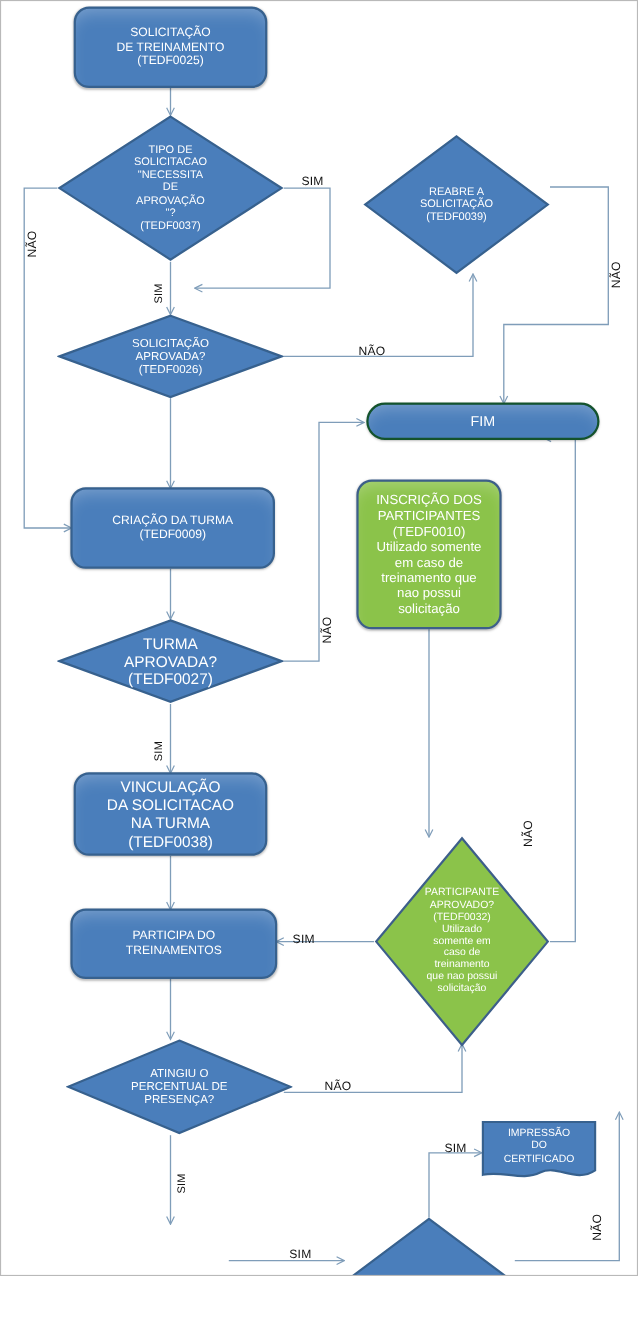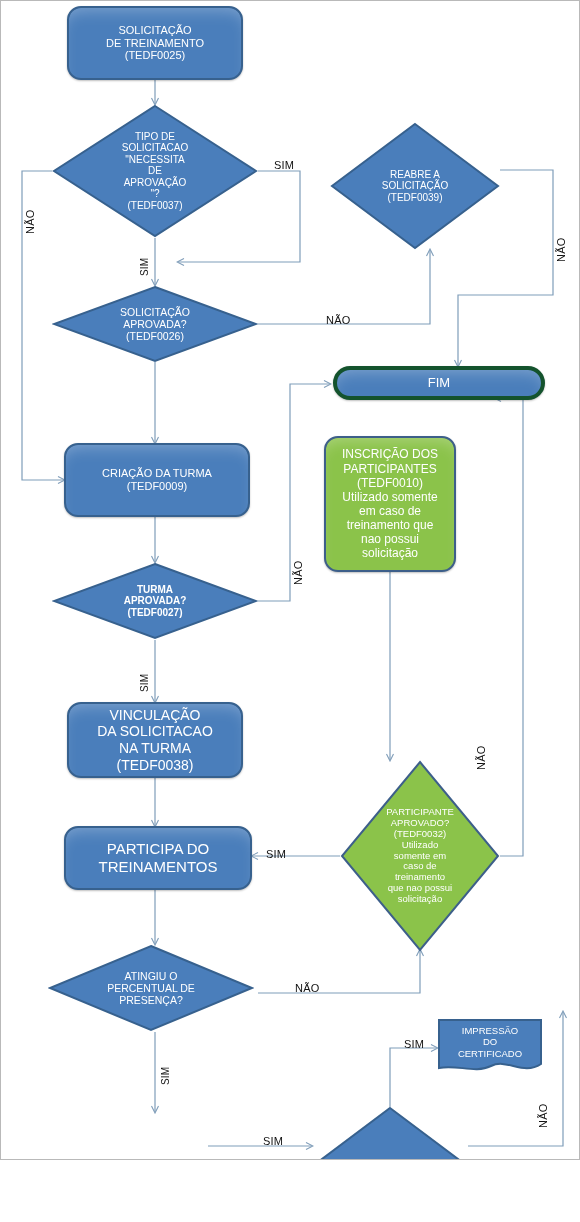--- a/index.html
+++ b/index.html
@@ -7,21 +7,21 @@
   #canvas{position:relative;width:580px;height:1160px;background:#fff;overflow:hidden;}
   #canvas::after{content:"";position:absolute;left:0;top:0;right:0;bottom:0;border:1px solid #b9b9b9;pointer-events:none;}
   svg.links{position:absolute;left:0;top:0;width:580px;height:1222px;}
 
   .node{position:absolute;box-sizing:border-box;display:flex;align-items:center;justify-content:center;text-align:center;color:#ffffff;}
   .node .lbl{display:block;width:100%;padding:0 4px;white-space:pre-line;line-height:1.18;}
 
   
   .proc{background:#4a7ebb;border:2px solid #37618e;border-radius:14px;
         box-shadow:inset 0 10px 16px -8px rgba(255,255,255,.30), 0 1px 2px rgba(0,0,0,.25);}
-  .term{background:#4a7ebb;border:4px solid #14532d;border-radius:999px;
+  .term{background:#4a7ebb;border:2px solid #14532d;border-radius:999px;
         box-shadow:inset 0 10px 16px -8px rgba(255,255,255,.30), 0 1px 2px rgba(0,0,0,.25);}
   .proc.green,.term.green{background:#8bc34a;border-color:#3d5f8a;}
 
   
   .dia{position:absolute;}
   .dia svg{position:absolute;left:0;top:0;}
   .dia .lbl{position:absolute;left:0;top:0;width:100%;height:100%;display:flex;align-items:center;
             justify-content:center;text-align:center;color:#fff;white-space:pre-line;line-height:1.15;}
 
   
@@ -145,53 +145,53 @@
 em caso de
 treinamento que
 nao possui
 solicitação</span>
   </div>
 
   <div class="dia" style="left:52px;top:562px;width:206px;height:78px;">
     <svg width="206" height="78">
       <polygon points="103,2 204,39 103,76 2,39" fill="#4a7ebb" stroke="#37618e" stroke-width="2"></polygon>
     </svg>
-    <span class="lbl" style="font-size:10px;font-weight:bold;">TURMA
+    <span class="lbl" style="font-size:14px;">TURMA
 APROVADA?
 (TEDF0027)</span>
   </div>
 
   <div class="node proc" style="left:67px;top:702px;width:176px;height:76px;font-size:14px;">
     <span class="lbl">VINCULAÇÃO
 DA SOLICITACAO
 NA TURMA
 (TEDF0038)</span>
   </div>
 
-  <div class="node proc" style="left:64px;top:826px;width:188px;height:64px;font-size:15px;">
+  <div class="node proc" style="left:64px;top:826px;width:188px;height:64px;font-size:11px;">
     <span class="lbl">PARTICIPA DO
 TREINAMENTOS</span>
   </div>
 
   <div class="dia" style="left:340px;top:760px;width:160px;height:192px;">
     <svg width="160" height="192">
       <polygon points="80,2 158,96 80,190 2,96" fill="#8bc34a" stroke="#3d5f8a" stroke-width="2"></polygon>
     </svg>
     <span class="lbl" style="font-size:9.5px;text-align:center;">PARTICIPANTE
 APROVADO?
 (TEDF0032)
 Utilizado
 somente em
 caso de
 treinamento
 que nao possui
 solicitação</span>
   </div>
 
-  <div class="dia" style="left:48px;top:944px;width:206px;height:88px;">
+  <div class="dia" style="left:60px;top:944px;width:206px;height:88px;">
     <svg width="206" height="88">
       <polygon points="103,2 204,44 103,86 2,44" fill="#4a7ebb" stroke="#37618e" stroke-width="2"></polygon>
     </svg>
     <span class="lbl" style="font-size:10.5px;">ATINGIU O
 PERCENTUAL DE
 PRESENÇA?</span>
   </div>
 
 
   <div class="dia" style="left:312px;top:1107px;width:156px;height:115px;">

